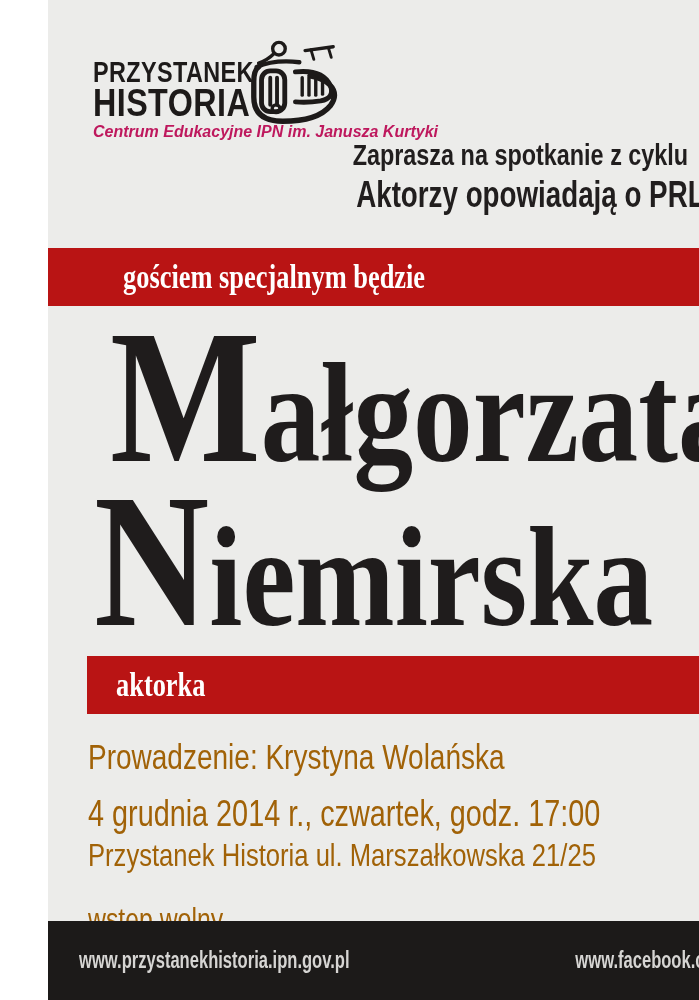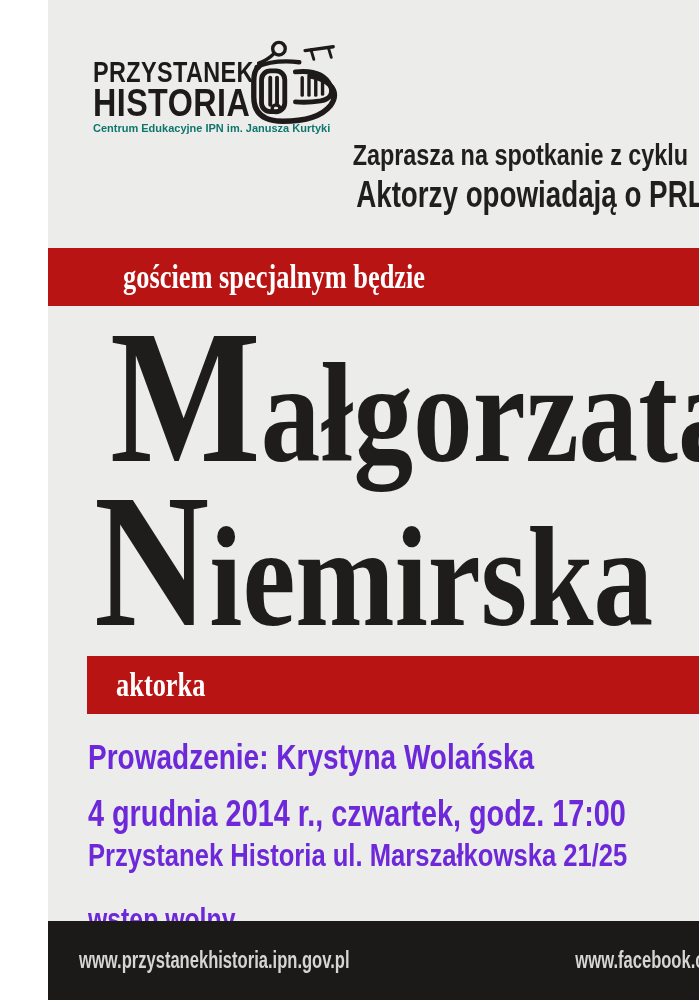--- a/index.html
+++ b/index.html
@@ -15,21 +15,21 @@
   .cxr { display:inline-block; transform-origin:100% 50%; }
   .sx72 { transform:scaleX(0.72); }
   .sx75 { transform:scaleX(0.75); }
   .sx78 { transform:scaleX(0.78); }
   .sx80 { transform:scaleX(0.80); }
   .sx85 { transform:scaleX(0.85); }
 
   
   .logo-line1 { position:absolute; left:45px; top:57px;  font-size:30px; font-weight:bold; line-height:1; letter-spacing:0.5px; color:#1d1a19; }
   .logo-line2 { position:absolute; left:45px; top:84px;  font-size:38px; font-weight:bold; line-height:1; letter-spacing:0.5px; color:#1d1a19; }
-  .logo-caption { position:absolute; left:45px; top:122px; font-size:11px; font-weight:bold; line-height:1.2; color:#0f766e; }
+  .logo-caption { position:absolute; left:45px; top:122px; font-size:16px; font-weight:bold; line-height:1.2; color:#be185d;font-style:italic; }
   .tram { position:absolute; left:198px; top:38px; width:94px; height:92px; }
   .tram path, .tram circle, .tram rect, .tram line { stroke:#1d1a19; fill:none; stroke-linecap:round; stroke-linejoin:round; }
 
   
   .invite { position:absolute; right:42px; top:138px; text-align:center; }
   .invite-1 { font-size:30px; font-weight:bold; line-height:1.1; }
   .invite-2 { font-size:37px; font-weight:bold; line-height:1.15; margin-top:3px; }
 
   
   .banner { position:absolute; background:#b91414; height:58px; box-sizing:border-box;
@@ -40,21 +40,21 @@
   
   .name-line { position:absolute; line-height:1; font-family:"Liberation Serif", serif;
                font-weight:bold; color:#1f1c1c; white-space:nowrap;
                transform:scaleX(0.84); transform-origin:0 0; }
   .name-line1 { left:62px; top:302px; }
   .name-line2 { left:46px; top:466px; }
   .name-init { font-size:190px; }
   .name-rest { font-size:142px; }
 
   
-  .detail { position:absolute; left:40px; line-height:1; font-weight:bold; color:#6d28d9; }
+  .detail { position:absolute; left:40px; line-height:1; font-weight:normal; color:#a16207; }
   .detail-host      { top:739px; font-size:35px; }
   .detail-datetime  { top:796px; font-size:36px; }
   .detail-venue     { top:839px; font-size:32px; }
   .detail-admission { top:904px; font-size:31px; }
 
   
   .footer { position:absolute; left:0; top:921px; width:699px; height:79px;
             background:#1c1a19; box-sizing:border-box; padding:0 31px;
             display:flex; justify-content:space-between; align-items:center; }
   .footer-url { font-size:23px; font-weight:bold; color:#d6d5d3; }

